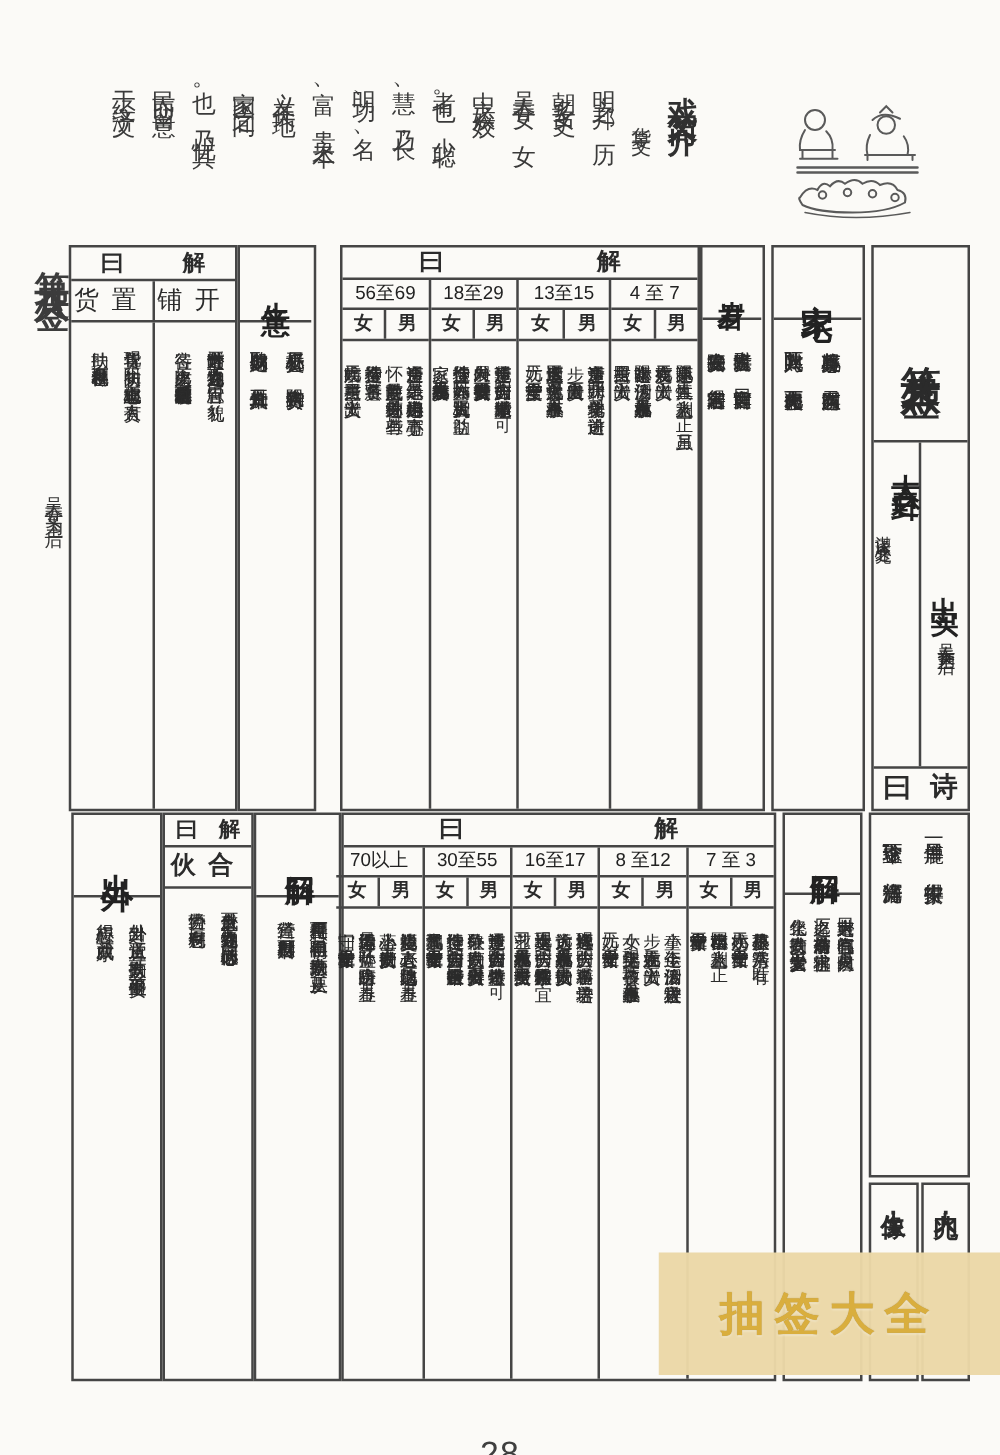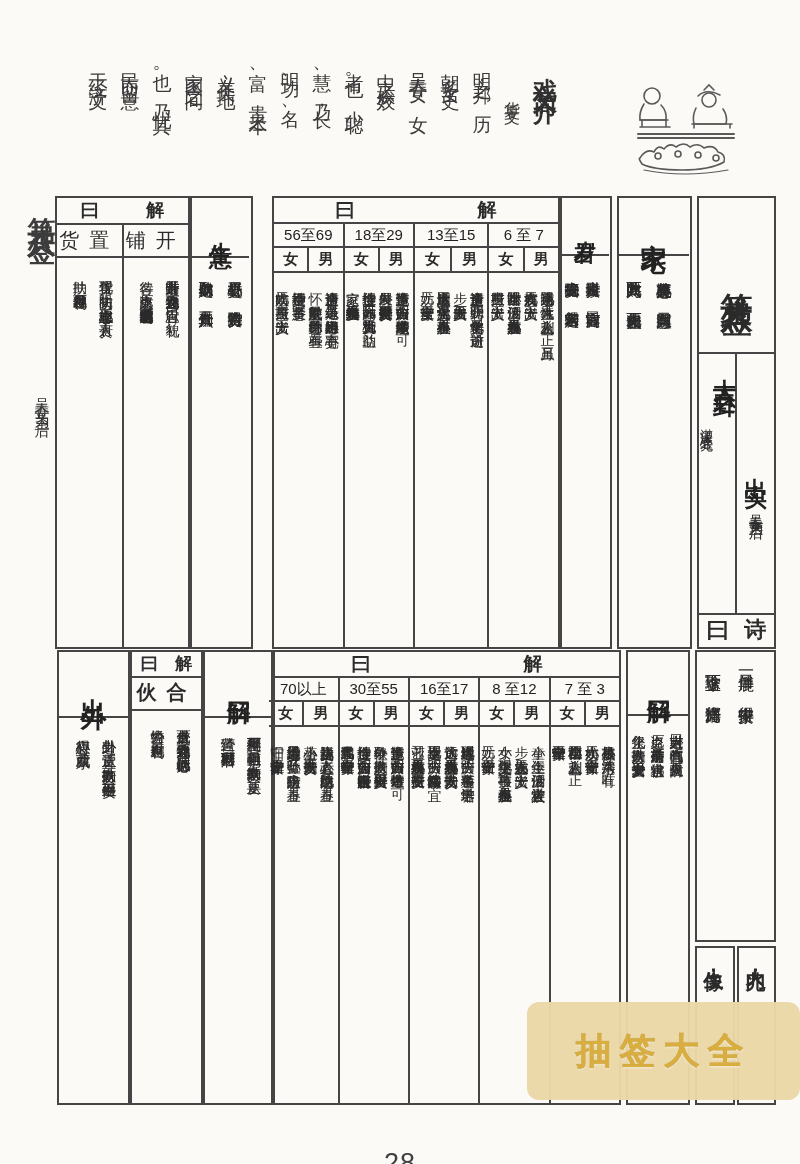--- a/index.html
+++ b/index.html
@@ -92,21 +92,21 @@
   .jy-head{height:62px;border-bottom:2px solid #454545;font-size:24px;line-height:58px;letter-spacing:2px;}
   .jy-body{flex:1;font-size:14px;line-height:19px;padding:8px 2px 0 0;}
   .pm-poem{left:695px;top:650px;width:81px;height:292px;}
   .pm-body{font-size:16px;line-height:33px;padding:10px 6px 0 0;}
   .pm-nei{left:737px;top:946px;width:39px;height:159px;}
   .pm-sheng{left:695px;top:946px;width:40px;height:159px;}
   .nb-label{font-size:20px;font-weight:bold;line-height:34px;text-align:left;padding-top:6px;letter-spacing:2px;}
 
   
   .wm{position:absolute;left:527px;top:1002px;width:273px;height:98px;background:rgba(235,216,167,0.97);
-      display:flex;align-items:center;justify-content:center;z-index:6;border-radius:12px;}
+      display:flex;align-items:center;justify-content:center;z-index:6;}
   .wm span{font-size:36px;font-weight:bold;color:#d9ae3e;letter-spacing:8px;
       text-shadow:0 0 1px #a8801f,0 1px 2px rgba(255,255,255,0.8);}
 
   .pno{position:absolute;left:360px;top:1148px;width:80px;text-align:center;font-size:27px;color:#3f3f3f;letter-spacing:1px;}
 
   .illus{position:absolute;left:634px;top:82px;width:104px;height:98px;}
 </style>
 </head>
 <body>
 
@@ -181,21 +181,21 @@
     </div>
   </div>
 
   <div class="box ageblk ageT">
     <div class="hrow jhead">
       <span>曰</span>
       <span>解</span>
     </div>
     <div class="acols">
       <div class="acol" style="flex-basis:72px">
-        <div class="arange">6 至 7</div>
+        <div class="arange">4 至 7</div>
         <div class="agen">
           <span>女</span>
           <span>男</span>
         </div>
         <div class="abody vt">
           <div>小儿运限亨通　生性天真　利益上人　正　三月虽</div>
           <div>有皮疾无妨　出入平安</div>
           <div>小女运限叶吉　伶俐活泼　上春月虽有小疾无妨</div>
           <div>吉星照身　出入平安</div>
         </div>

